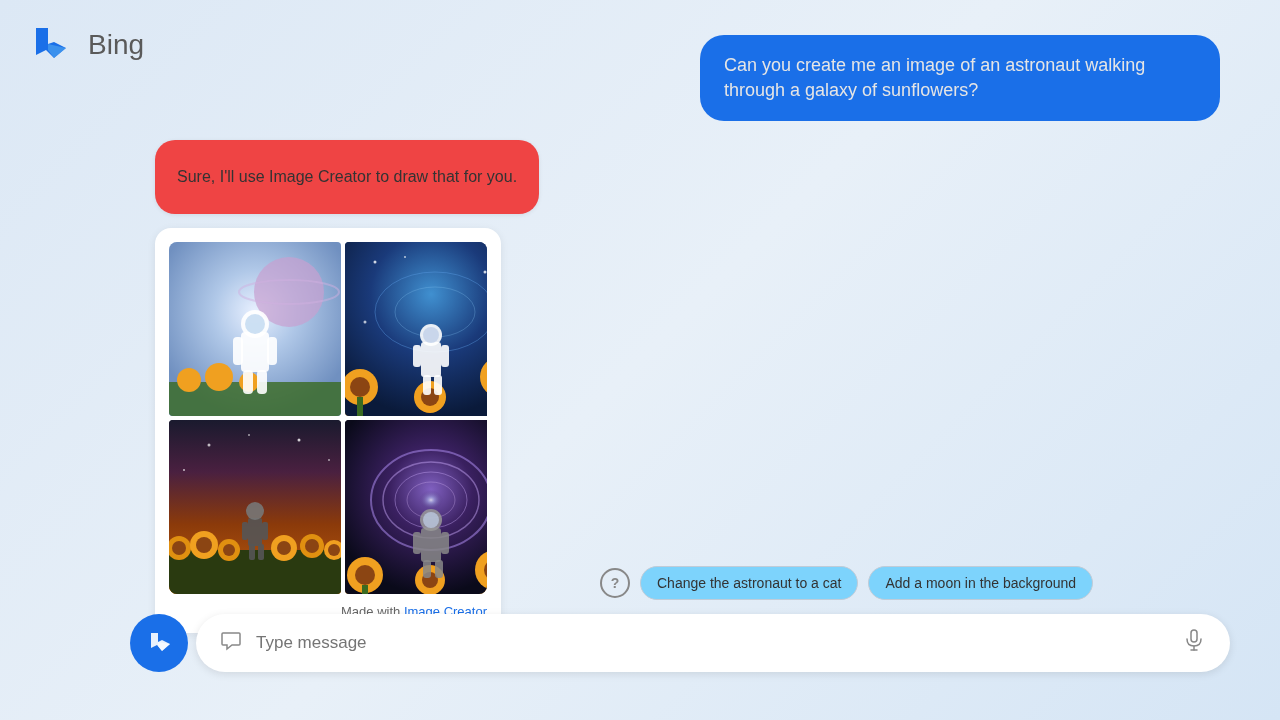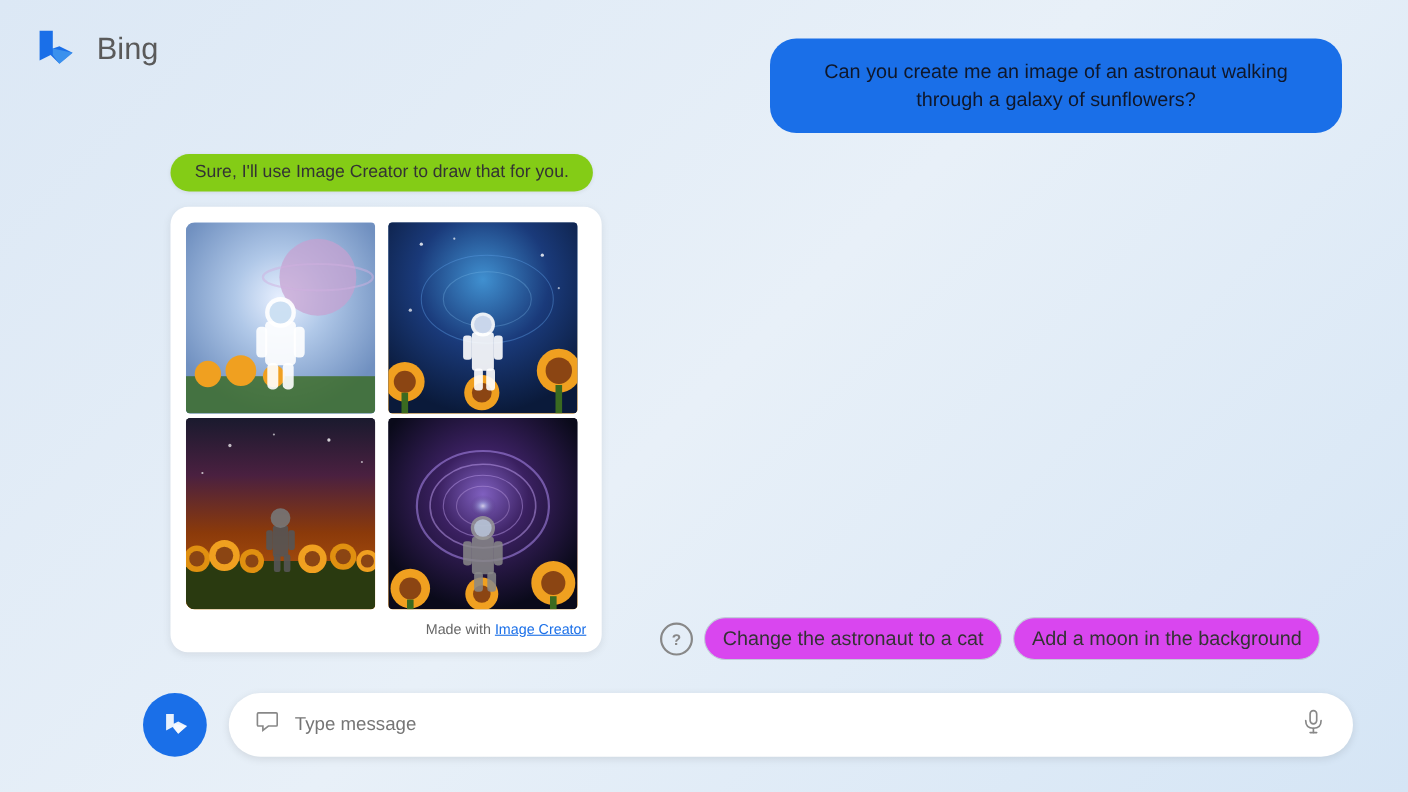--- a/index.html
+++ b/index.html
@@ -37,54 +37,53 @@
       color: #5a5a5a;
       font-weight: 400;
     }
 
     
     .user-message {
       position: absolute;
       top: 35px;
       right: 60px;
       background: #1a6fe8;
-      color: #0f172a;
+      color: #e5e5e5;
       padding: 18px 24px;
       border-radius: 24px;
       max-width: 520px;
       font-size: 18px;
       line-height: 1.4;
       font-weight: 400;
-      text-align: center;
     }
 
     
     .bot-response {
       position: absolute;
       top: 140px;
       left: 155px;
     }
 
     .bot-text {
-      background: #84cc16;
+      background: #ef4444;
       border-radius: 20px;
-      padding: 8px 22px;
+      padding: 28px 22px;
       font-size: 16px;
       color: #333;
       display: inline-block;
       margin-bottom: 14px;
       box-shadow: 0 1px 4px rgba(0,0,0,0.08);
     }
 
     
     .image-grid-container {
       background: white;
       border-radius: 16px;
       padding: 14px;
-      width: 392px;
+      width: 346px;
       box-shadow: 0 2px 8px rgba(0,0,0,0.08);
     }
 
     .image-grid {
       display: grid;
       grid-template-columns: 1fr 1fr;
       gap: 4px;
       border-radius: 8px;
       overflow: hidden;
     }
@@ -136,35 +135,35 @@
       font-size: 14px;
       font-weight: bold;
       cursor: pointer;
       flex-shrink: 0;
     }
 
     .chip {
       border: 1.5px solid #c0ccd8;
       border-radius: 20px;
       padding: 8px 16px;
-      font-size: 18px;
+      font-size: 14px;
       color: #333;
-      background: #d946ef;
+      background: #7dd3fc;
       cursor: pointer;
       white-space: nowrap;
     }
 
     
     .input-bar {
       position: absolute;
-      bottom: 32px;
+      bottom: 48px;
       left: 130px;
       right: 50px;
       display: flex;
-      gap: 20px;
+      gap: 8px;
     }
 
     .bing-button {
       width: 58px;
       height: 58px;
       border-radius: 50%;
       background: #1a6fe8;
       display: flex;
       align-items: center;
       justify-content: center;

